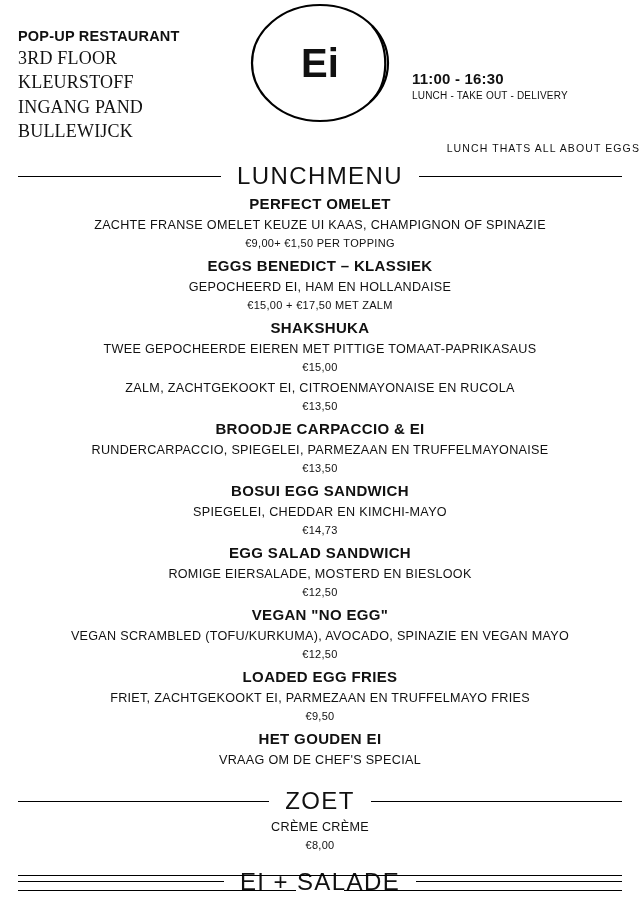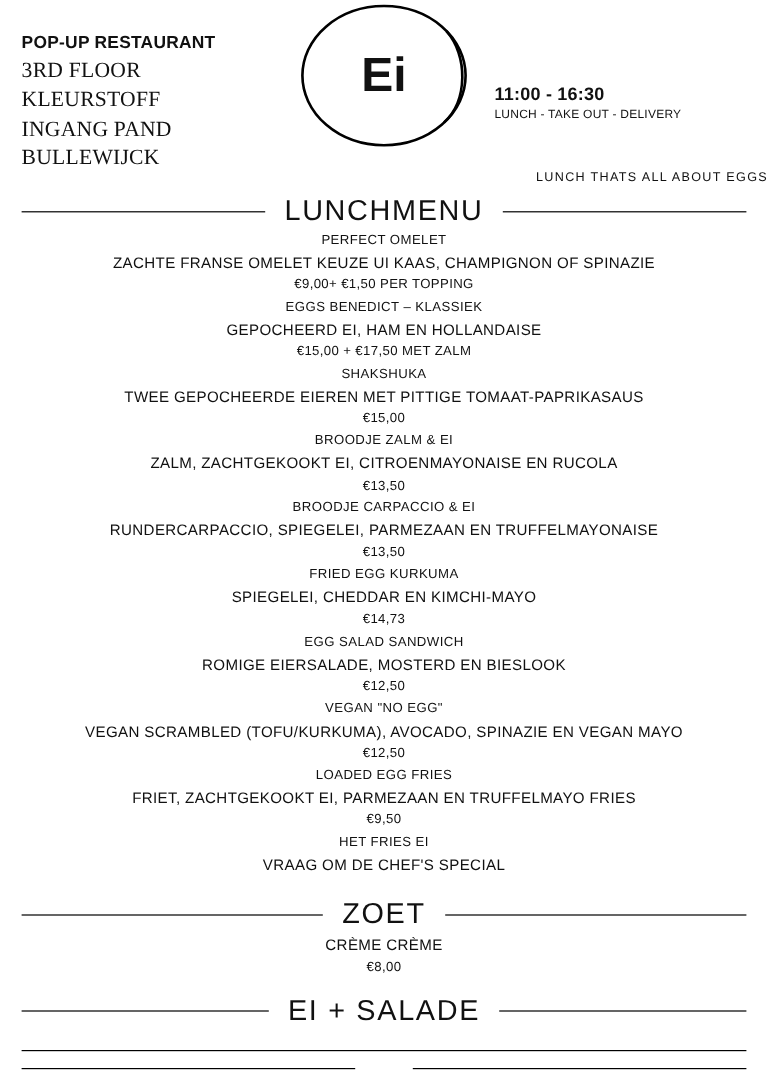--- a/index.html
+++ b/index.html
@@ -113,22 +113,22 @@
   
   .menu {
     padding: 0 18px;
     box-sizing: border-box;
   }
   .item {
     text-align: center;
     margin-bottom: 1px;
   }
   .item-name {
-    font-size: 11px;
-    font-weight: normal;
+    font-size: 15px;
+    font-weight: bold;
     letter-spacing: 0.35px;
     line-height: 1.55;
   }
   .item-desc {
     font-size: 12.6px;
     letter-spacing: 0.3px;
     line-height: 1.6;
   }
   .item-price {
     font-size: 11px;
@@ -208,33 +208,32 @@
     <div class="item-price">€15,00 + €17,50 MET ZALM</div>
   </div>
 
   <div class="item">
     <div class="item-name">SHAKSHUKA</div>
     <div class="item-desc">TWEE GEPOCHEERDE EIEREN MET PITTIGE TOMAAT-PAPRIKASAUS</div>
     <div class="item-price">€15,00</div>
   </div>
 
   <div class="item">
-    <div class="item-name">BROODJE ZALM &amp; EI</div>
     <div class="item-desc">ZALM, ZACHTGEKOOKT EI, CITROENMAYONAISE EN RUCOLA</div>
     <div class="item-price">€13,50</div>
   </div>
 
   <div class="item">
     <div class="item-name">BROODJE CARPACCIO &amp; EI</div>
     <div class="item-desc">RUNDERCARPACCIO, SPIEGELEI, PARMEZAAN EN TRUFFELMAYONAISE</div>
     <div class="item-price">€13,50</div>
   </div>
 
   <div class="item">
-    <div class="item-name">FRIED EGG KURKUMA</div>
+    <div class="item-name">BOSUI EGG SANDWICH</div>
     <div class="item-desc">SPIEGELEI, CHEDDAR EN KIMCHI-MAYO</div>
     <div class="item-price">€14,73</div>
   </div>
 
   <div class="item">
     <div class="item-name">EGG SALAD SANDWICH</div>
     <div class="item-desc">ROMIGE EIERSALADE, MOSTERD EN BIESLOOK</div>
     <div class="item-price">€12,50</div>
   </div>
 
@@ -244,21 +243,21 @@
     <div class="item-price">€12,50</div>
   </div>
 
   <div class="item">
     <div class="item-name">LOADED EGG FRIES</div>
     <div class="item-desc">FRIET, ZACHTGEKOOKT EI, PARMEZAAN EN TRUFFELMAYO FRIES</div>
     <div class="item-price">€9,50</div>
   </div>
 
   <div class="item">
-    <div class="item-name">HET FRIES EI</div>
+    <div class="item-name">HET GOUDEN EI</div>
     <div class="item-desc">VRAAG OM DE CHEF'S SPECIAL</div>
   </div>
 
 </div>
 
 <div class="spacer-10"></div>
 
 <div class="section-row">
   <div class="rule"></div>
   <div class="section-title">ZOET</div>

